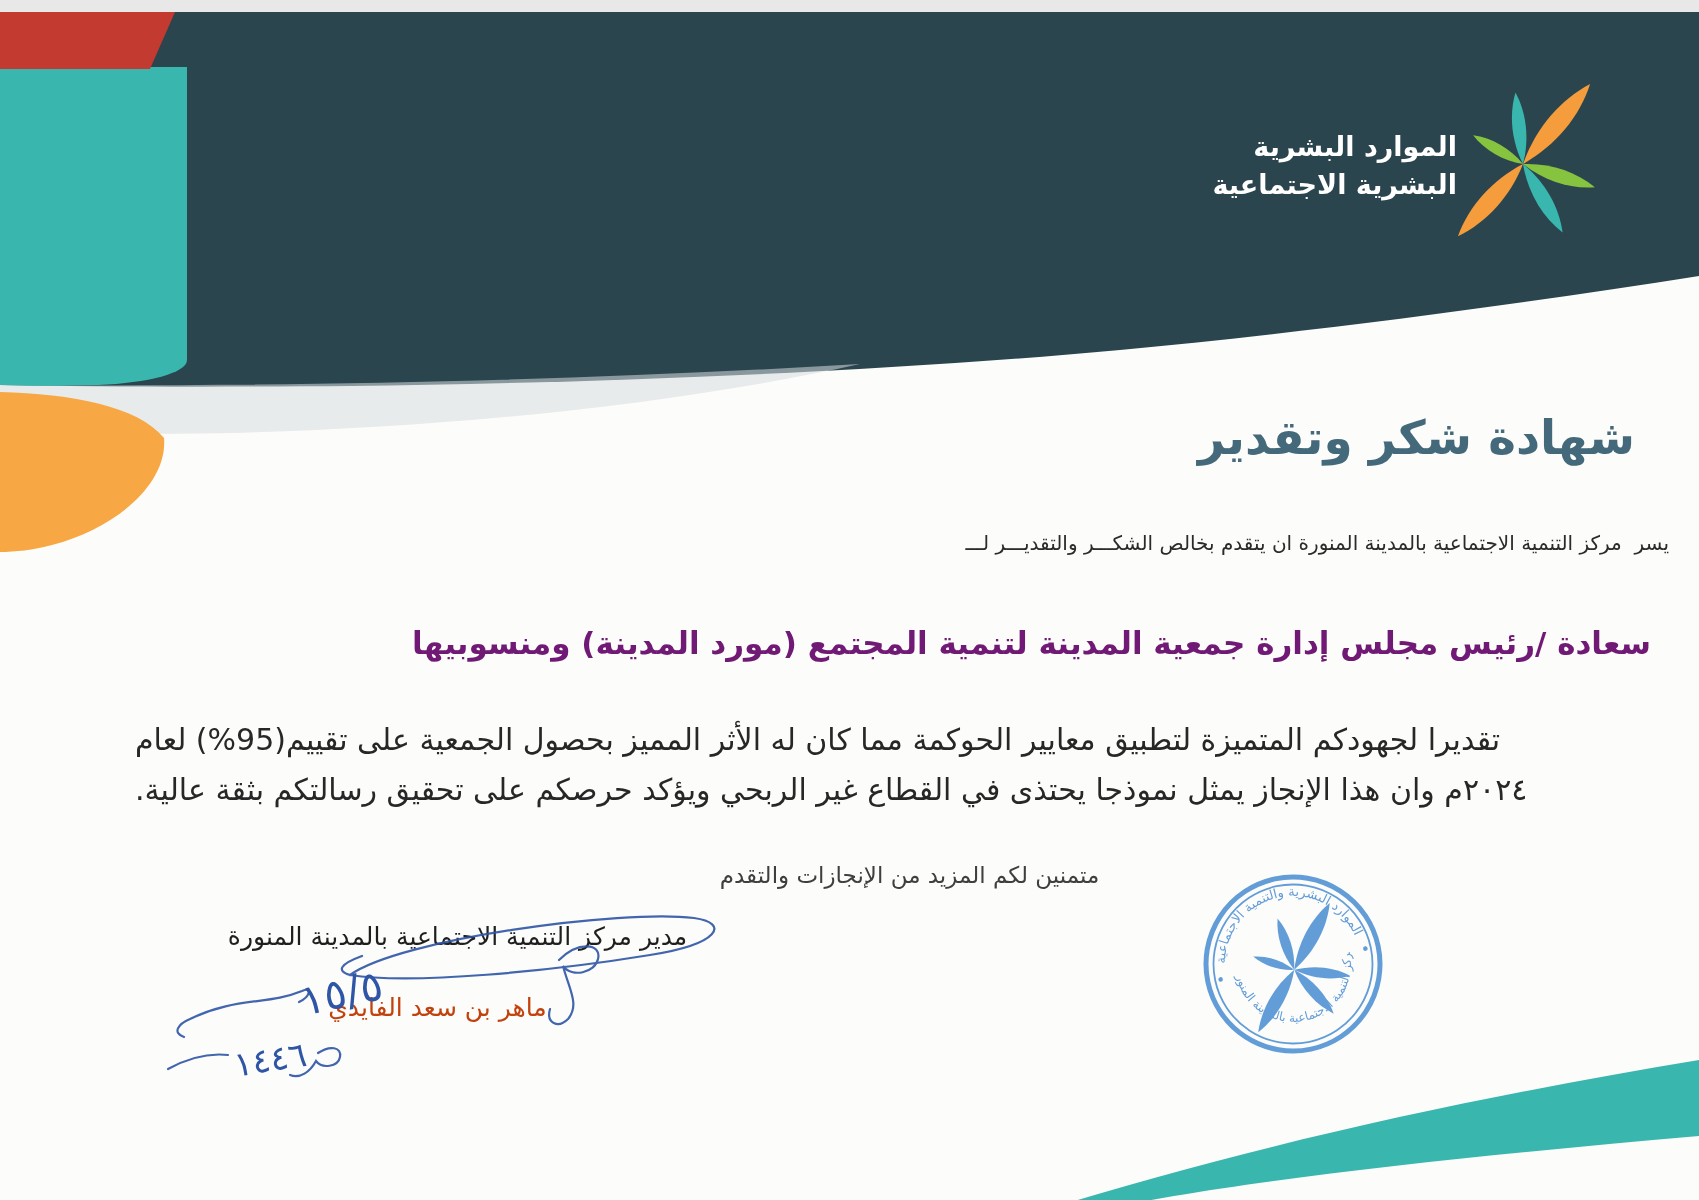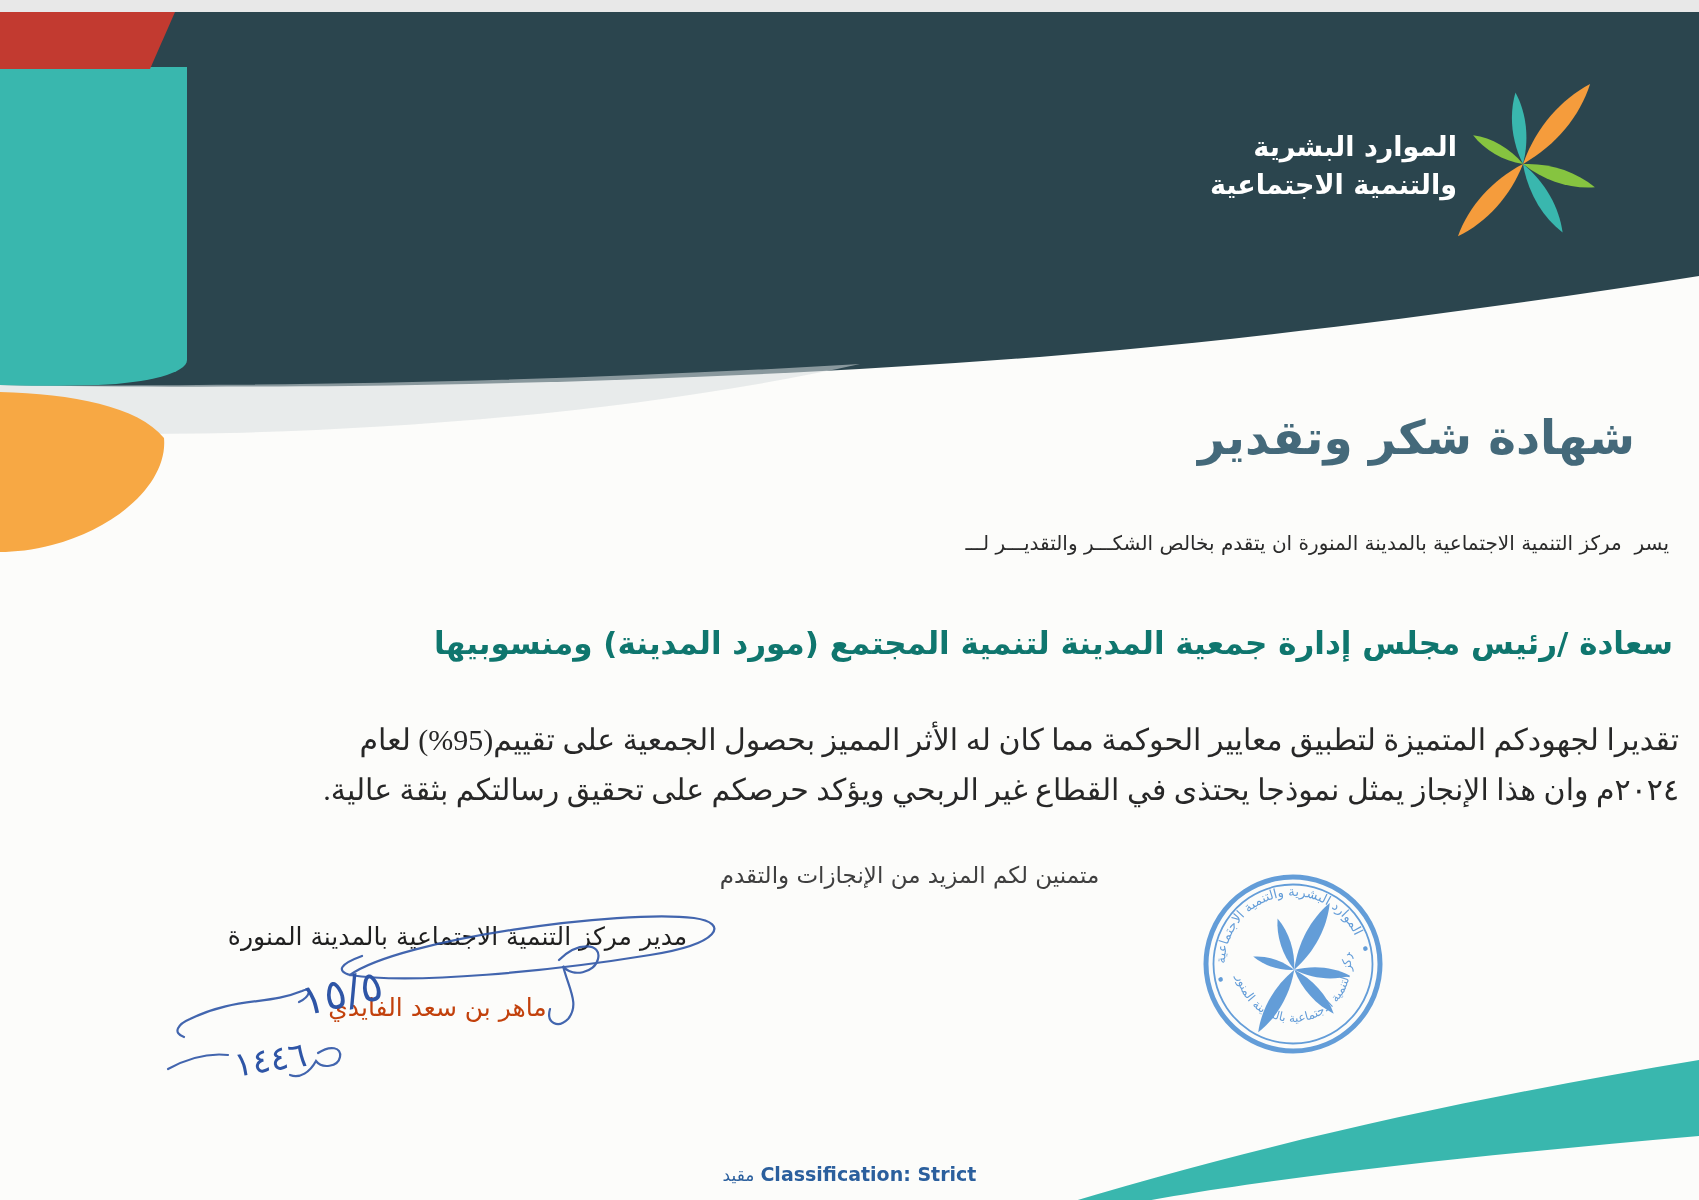--- a/index.html
+++ b/index.html
@@ -20,25 +20,25 @@
   }
   .logo-star{left:1443px;top:62px;width:160px;height:180px;}
 
   .cert-title{
     top:398px;right:64px;font-size:47px;font-weight:700;color:#44697a;
   }
   .intro-line{
     top:519px;right:30px;font-size:20px;color:#2b2b2b;
   }
   .recipient-line{
-    top:613px;right:26px;font-size:31px;font-weight:700;color:#0f766e;
+    top:613px;right:48px;font-size:31px;font-weight:700;color:#701a75;
   }
   .para{
-    top:703px;right:20px;left:135px;text-align:right;
-    font-size:30px;line-height:50px;color:#272727;font-family:Liberation Serif, serif;
+    top:703px;right:20px;left:135px;text-align:left;
+    font-size:30px;line-height:50px;color:#272727;
   }
   .closing-line{
     top:850px;left:120px;right:0;text-align:center;font-size:23px;color:#3f3f3f;
   }
   .sig-title{
     top:910px;left:200px;width:515px;text-align:center;
     font-size:25px;color:#1f1f1f;font-weight:500;
   }
   .sig-name{
     top:981px;left:200px;width:475px;text-align:center;
@@ -82,21 +82,21 @@
       <use href="#petal" transform="translate(1520,150) rotate(40) scale(1.45)" fill="#f59c3c"></use>
       <use href="#petal" transform="translate(1520,150) rotate(108) scale(1.05)" fill="#86c440"></use>
       <use href="#petal" transform="translate(1520,150) rotate(150) scale(1.1)" fill="#39b7ae"></use>
       <use href="#petal" transform="translate(1520,150) rotate(222) scale(1.35)" fill="#f59c3c"></use>
       <use href="#petal" transform="translate(1520,150) rotate(300) scale(0.8)" fill="#86c440"></use>
     </g>
   </svg>
 
   <div class="abs ministry-name rtl">
     <div>الموارد البشرية</div>
-    <div>والتنمية الاجتماعية</div>
+    <div>البشرية الاجتماعية</div>
   </div>
 
   <div class="abs cert-title rtl">شهادة شكر وتقدير</div>
 
   <div class="abs intro-line rtl">يسر&nbsp; مركز التنمية الاجتماعية بالمدينة المنورة ان يتقدم بخالص الشكـــر والتقديـــر لـــ</div>
 
   <div class="abs recipient-line rtl">سعادة /رئيس مجلس إدارة جمعية المدينة لتنمية المجتمع (مورد المدينة) ومنسوبيها</div>
 
   <div class="abs para rtl">
     <div>تقديرا لجهودكم المتميزة لتطبيق معايير الحوكمة مما كان له الأثر المميز بحصول الجمعية على تقييم(95%) لعام</div>
@@ -138,18 +138,14 @@
         <use href="#petal" transform="translate(130,136) rotate(-6) scale(0.75)" fill="#4f90d4"></use>
         <use href="#petal" transform="translate(130,136) rotate(40) scale(1.05)" fill="#4f90d4"></use>
         <use href="#petal" transform="translate(130,136) rotate(108) scale(0.78)" fill="#4f90d4"></use>
         <use href="#petal" transform="translate(130,136) rotate(150) scale(0.82)" fill="#4f90d4"></use>
         <use href="#petal" transform="translate(130,136) rotate(222) scale(1.0)" fill="#4f90d4"></use>
         <use href="#petal" transform="translate(130,136) rotate(300) scale(0.6)" fill="#4f90d4"></use>
       </g>
     </g>
   </svg>
 
-  <div class="abs classification">
-    <span class="ar rtl">مقيد</span>
-    <span class="en">Classification: Strict</span>
-  </div>
 
 </div>
 
 </body></html>

